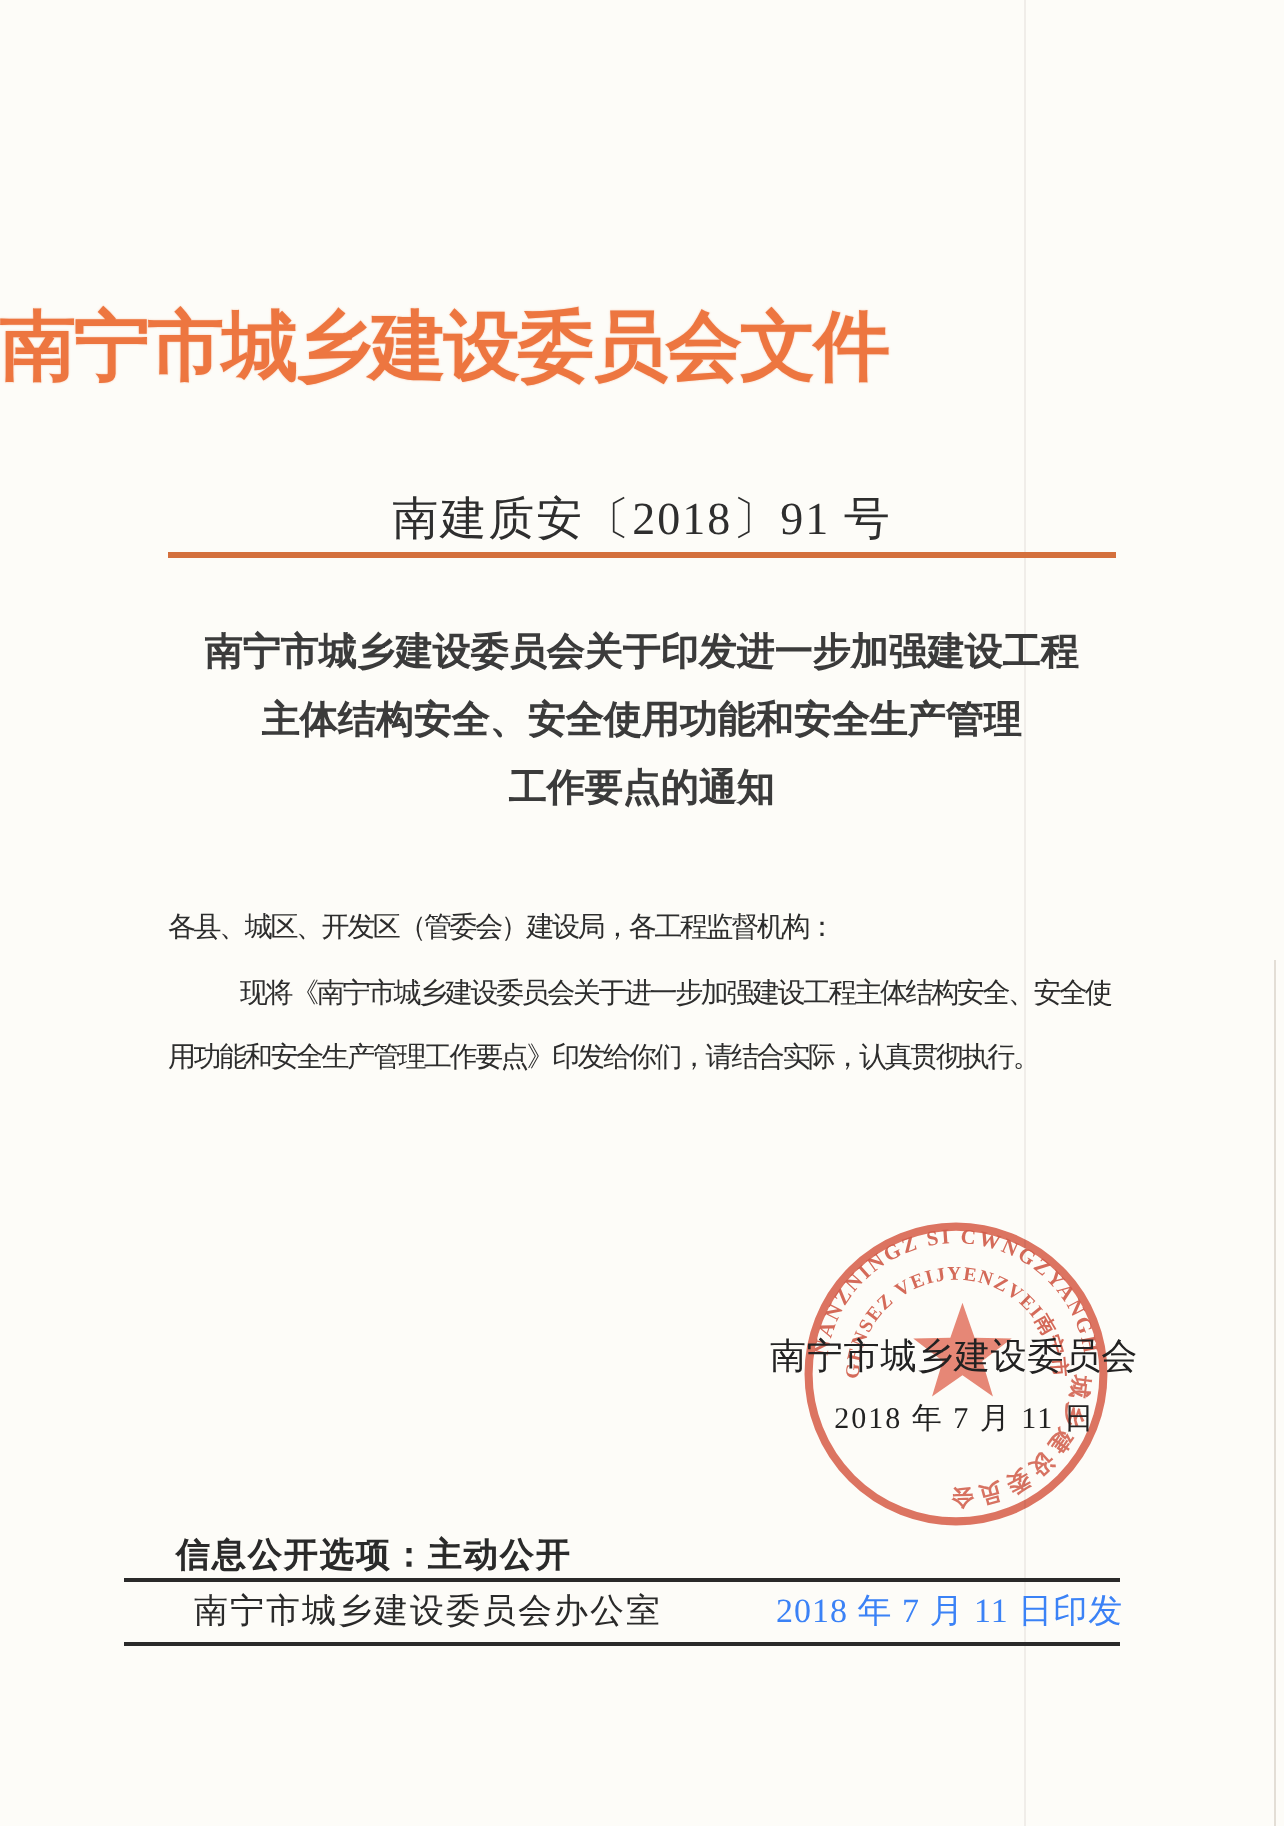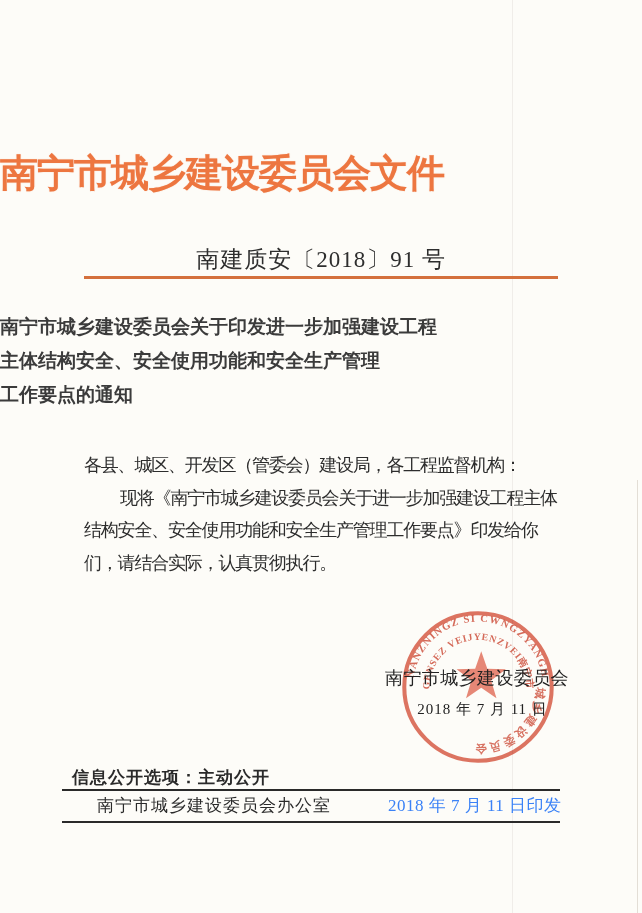--- a/index.html
+++ b/index.html
@@ -40,29 +40,29 @@
     font-size:23px; color:#2e2e2e; letter-spacing:1px;
   }
   .red-rule {
     position:absolute; left:84px; top:276px; width:474px; height:3px;
     border:none;
   }
 
   
   .subject {
     position:absolute; left:0; top:310px; width:642px;
-    text-align:left;
+    text-align:center;
     font-weight:bold; font-size:19px; color:#3b3b3b;
     line-height:34px; letter-spacing:0;
   }
 
   
   .body-block {
     position:absolute; left:84px; top:449px; width:478px;
-    font-size:18px; color:#2d2d2d;
+    font-size:14px; color:#2d2d2d;
     line-height:32.5px; letter-spacing:-1.2px;
   }
   .body-block .para { text-indent:36px; }
 
   
   .seal {
     position:absolute; left:397px; top:606px; width:162px; height:162px;
     mix-blend-mode: multiply; opacity:.88;
     pointer-events:none;
   }
@@ -73,21 +73,21 @@
   }
   .sign-date {
     position:absolute; left:405px; top:700px; width:155px;
     text-align:center;
     font-size:15px; color:#222; letter-spacing:1px;
     white-space:nowrap;
   }
 
   
   .disclosure {
-    position:absolute; left:72px; top:766px;
+    position:absolute; left:88px; top:766px;
     font-size:17px; font-weight:bold; color:#2a2a2a; letter-spacing:1px;
     white-space:nowrap;
   }
   .footer-rule1 {
     position:absolute; left:62px; top:789px; width:498px; height:2px;
     background:#2a2a2a; border:none;
   }
   .office {
     position:absolute; left:97px; top:794px;
     font-size:17px; color:#2a2a2a; letter-spacing:1px; white-space:nowrap;

